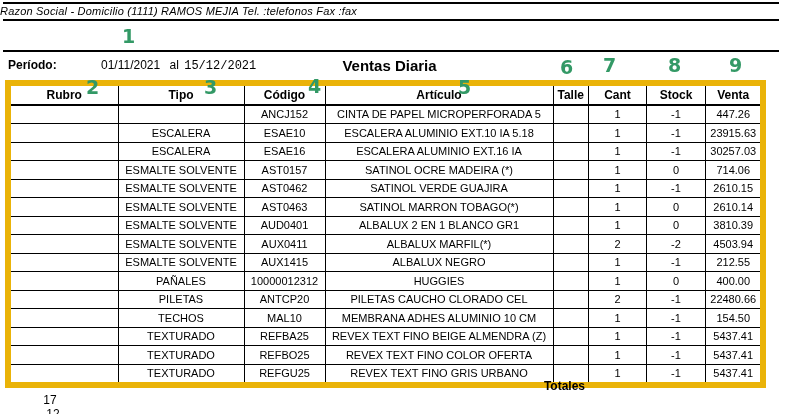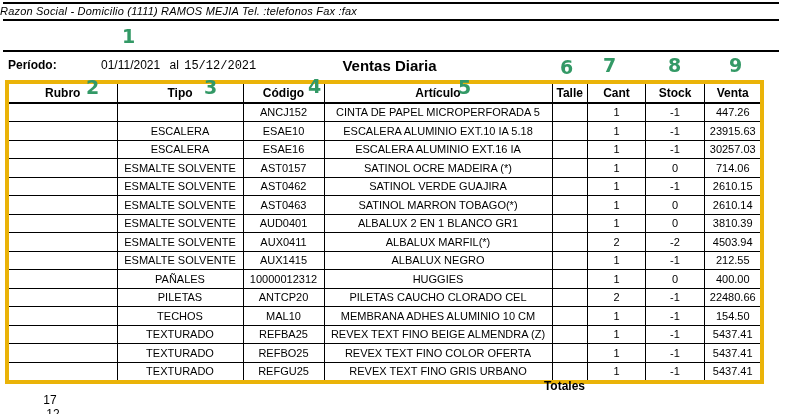--- a/index.html
+++ b/index.html
@@ -24,21 +24,21 @@
 
   table.report {
     position:absolute; left:5px; top:80px; border-collapse:collapse;
     table-layout:fixed; font-size:11px;
   }
   table.report th, table.report td {
     border:1px solid #000; height:17.5px; padding:0 4px; overflow:hidden;
     white-space:nowrap; vertical-align:middle;
   }
   table.report th { font-weight:bold; text-align:center; font-size:12px; border-width:2px 1px 2px 1px; }
-  table.report { border:4px solid #eab308;padding-left:16px; }
+  table.report { border:6px solid #eab308;padding-left:16px; }
   td.al { text-align:center; }
   td.ac { text-align:center; }
 
   .totals-row {
     position:absolute; left:21px; top:379px; width:755px; display:flex;
     font-size:12px; align-items:flex-start;flex-direction:column;
   }
   .totals-row .t-label { width:572px; text-align:right; font-weight:bold; padding-right:8px; box-sizing:border-box; }
   .totals-row .t-cant  { width:58px; text-align:center; }
   .totals-row .t-stock { width:60px; text-align:center; }

